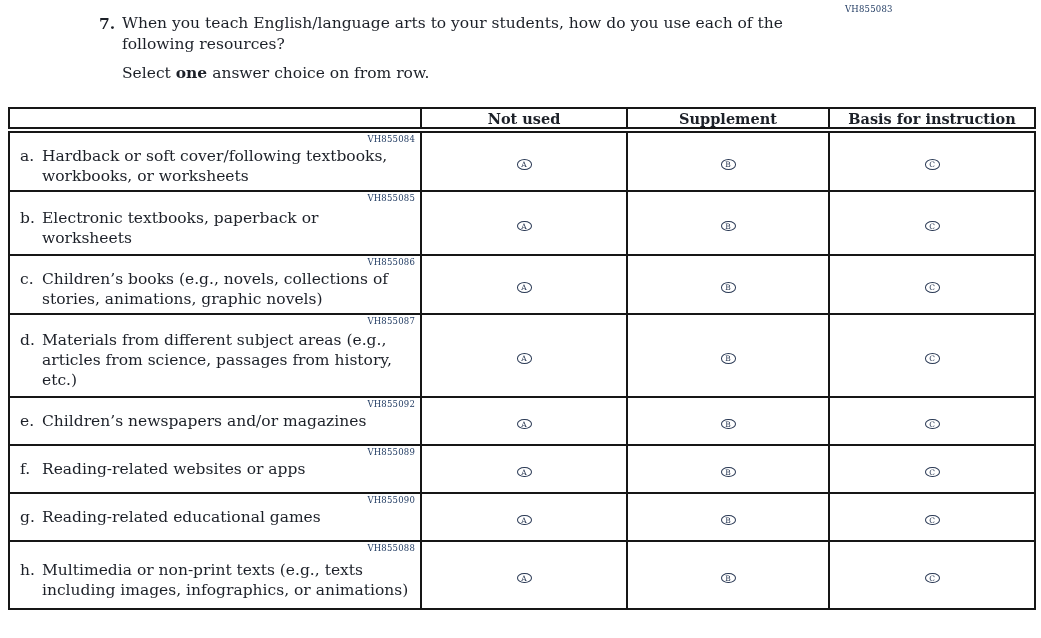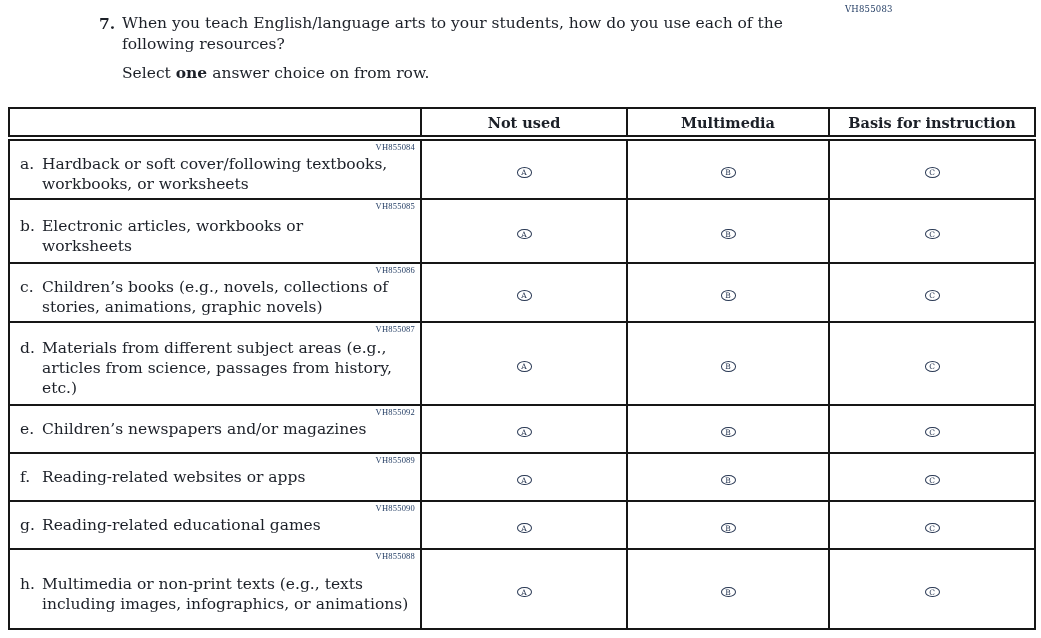--- a/index.html
+++ b/index.html
@@ -47,21 +47,21 @@
     position: absolute;
     left: 8px; top: 107px;
     width: 1026px;
     border-collapse: collapse;
     table-layout: fixed;
   }
   table.survey th, table.survey td {
     border: 2px solid #161616;
   }
   table.survey thead th {
-    height: 30px;
+    height: 22px;
     font-size: 14.5px;
     font-weight: bold;
     text-align: center;
     vertical-align: middle;
     border-bottom: 6px double #161616;
     color: #1c2028;
   }
   td.item-cell {
     position: relative;
     vertical-align: middle;
@@ -73,21 +73,20 @@
     vertical-align: bottom;
     padding-bottom: 13px;
   }
   .row-id {
     position: absolute;
     top: 1px; right: 5px;
     font-size: 8.5px;
     line-height: 10px;
     color: #223c63;
     letter-spacing: 0.2px;
-    font-family: Liberation Serif, serif;
   }
   .item-label {
     padding-left: 22px;
     text-indent: -22px;
     white-space: pre-wrap;
   }
   .item-letter {
     display: inline-block;
     width: 22px;
     text-indent: 0;
@@ -107,21 +106,21 @@
     color: #2b3a55;
     font-family: "DejaVu Serif", serif;
   }
   tr.r-a { height: 59px; }
   tr.r-b { height: 64px; }
   tr.r-c { height: 48px; }
   tr.r-d { height: 83px; }
   tr.r-e { height: 45px; }
   tr.r-f { height: 31px; }
   tr.r-g { height: 30px; margin-top: 24px; }
-  tr.r-h { height: 80px; }
+  tr.r-h { height: 68px; }
 </style>
 </head>
 <body>
 
 <span class="form-code">VH855083</span>
 
 <div class="question-block">
   <span class="q-num">7.</span>
   <div class="q-text">When you teach English/language arts to your students, how do you use each of the
 following resources?</div>
@@ -133,39 +132,39 @@
   <colgroup>
     <col style="width:412px">
     <col style="width:206px">
     <col style="width:202px">
     <col style="width:206px">
   </colgroup>
   <thead>
     <tr>
       <th></th>
       <th>Not used</th>
-      <th>Multimedia</th>
+      <th>Supplement</th>
       <th>Basis for instruction</th>
     </tr>
   </thead>
   <tbody>
     <tr class="r-a">
       <td class="item-cell">
         <span class="row-id">VH855084</span>
         <div class="item-label"><span class="item-letter">a.</span><span>Hardback or soft cover/following textbooks,
 workbooks, or worksheets</span></div>
       </td>
       <td class="bubble-cell"><span class="bubble">A</span></td>
       <td class="bubble-cell"><span class="bubble">B</span></td>
       <td class="bubble-cell"><span class="bubble">C</span></td>
     </tr>
     <tr class="r-b">
       <td class="item-cell">
         <span class="row-id">VH855085</span>
-        <div class="item-label"><span class="item-letter">b.</span><span>Electronic articles, workbooks or
+        <div class="item-label"><span class="item-letter">b.</span><span>Electronic textbooks, paperback or
 worksheets</span></div>
       </td>
       <td class="bubble-cell"><span class="bubble">A</span></td>
       <td class="bubble-cell"><span class="bubble">B</span></td>
       <td class="bubble-cell"><span class="bubble">C</span></td>
     </tr>
     <tr class="r-c">
       <td class="item-cell">
         <span class="row-id">VH855086</span>
         <div class="item-label"><span class="item-letter">c.</span><span>Children’s books (e.g., novels, collections of

